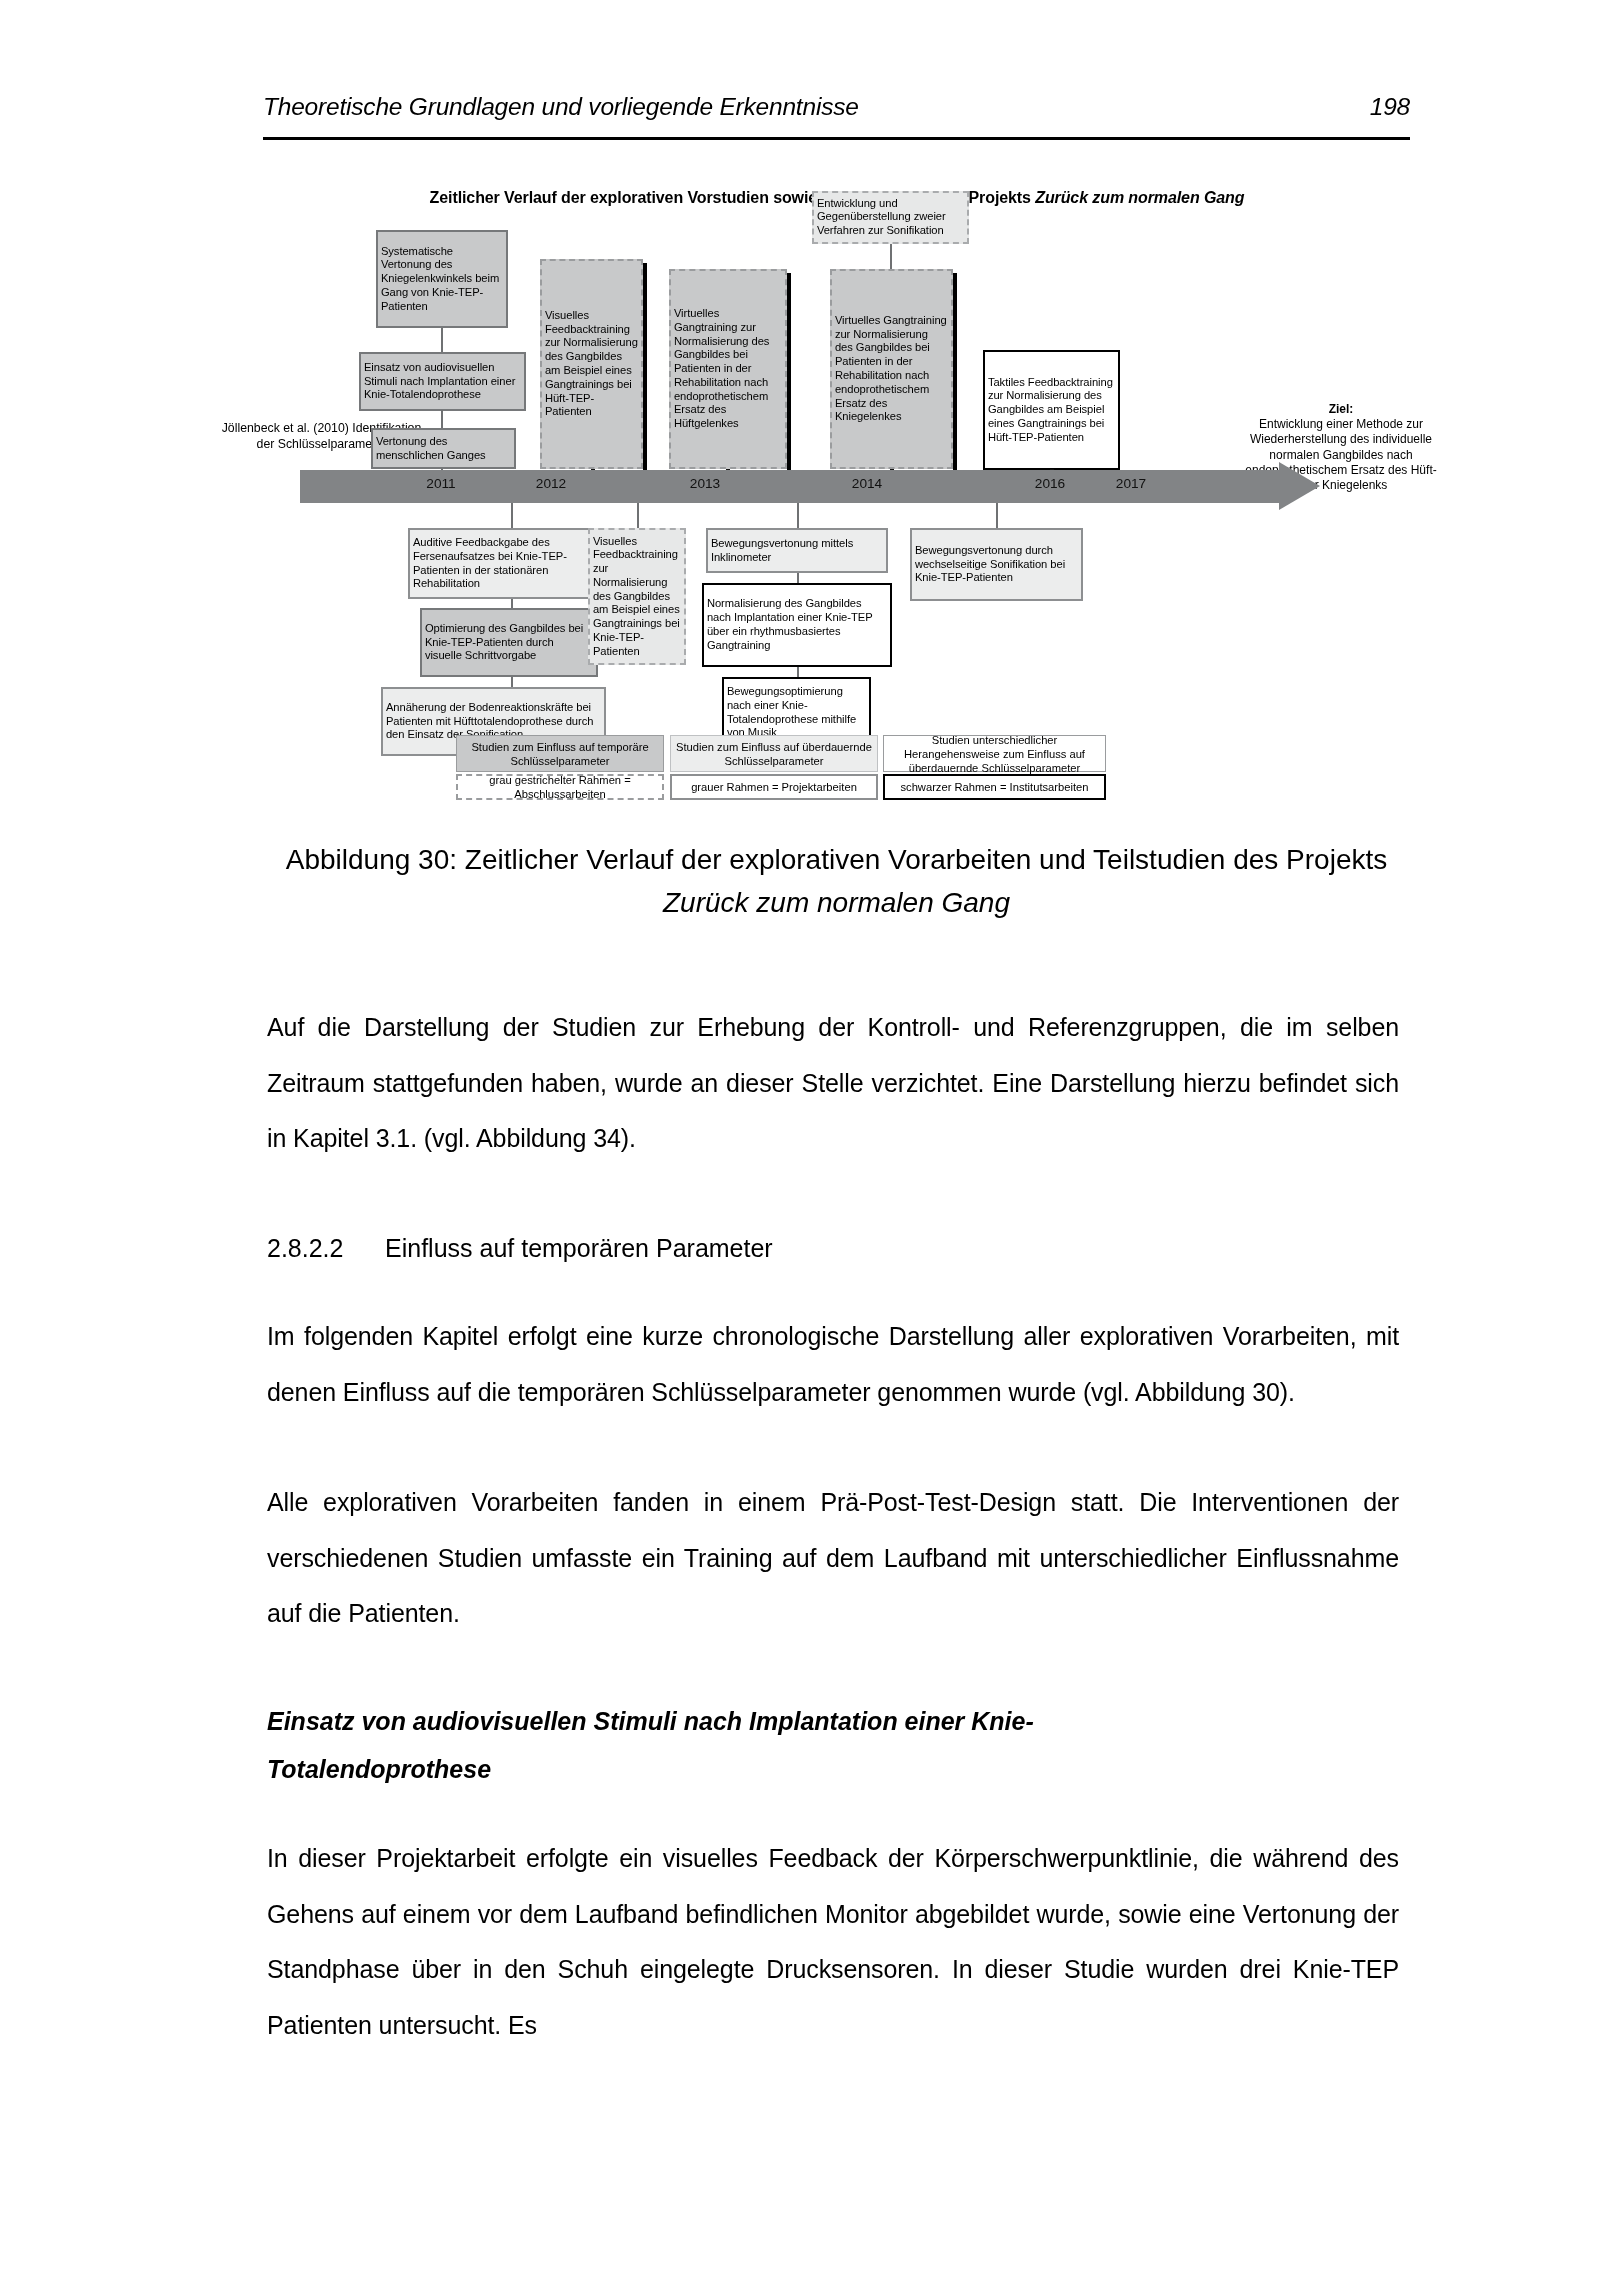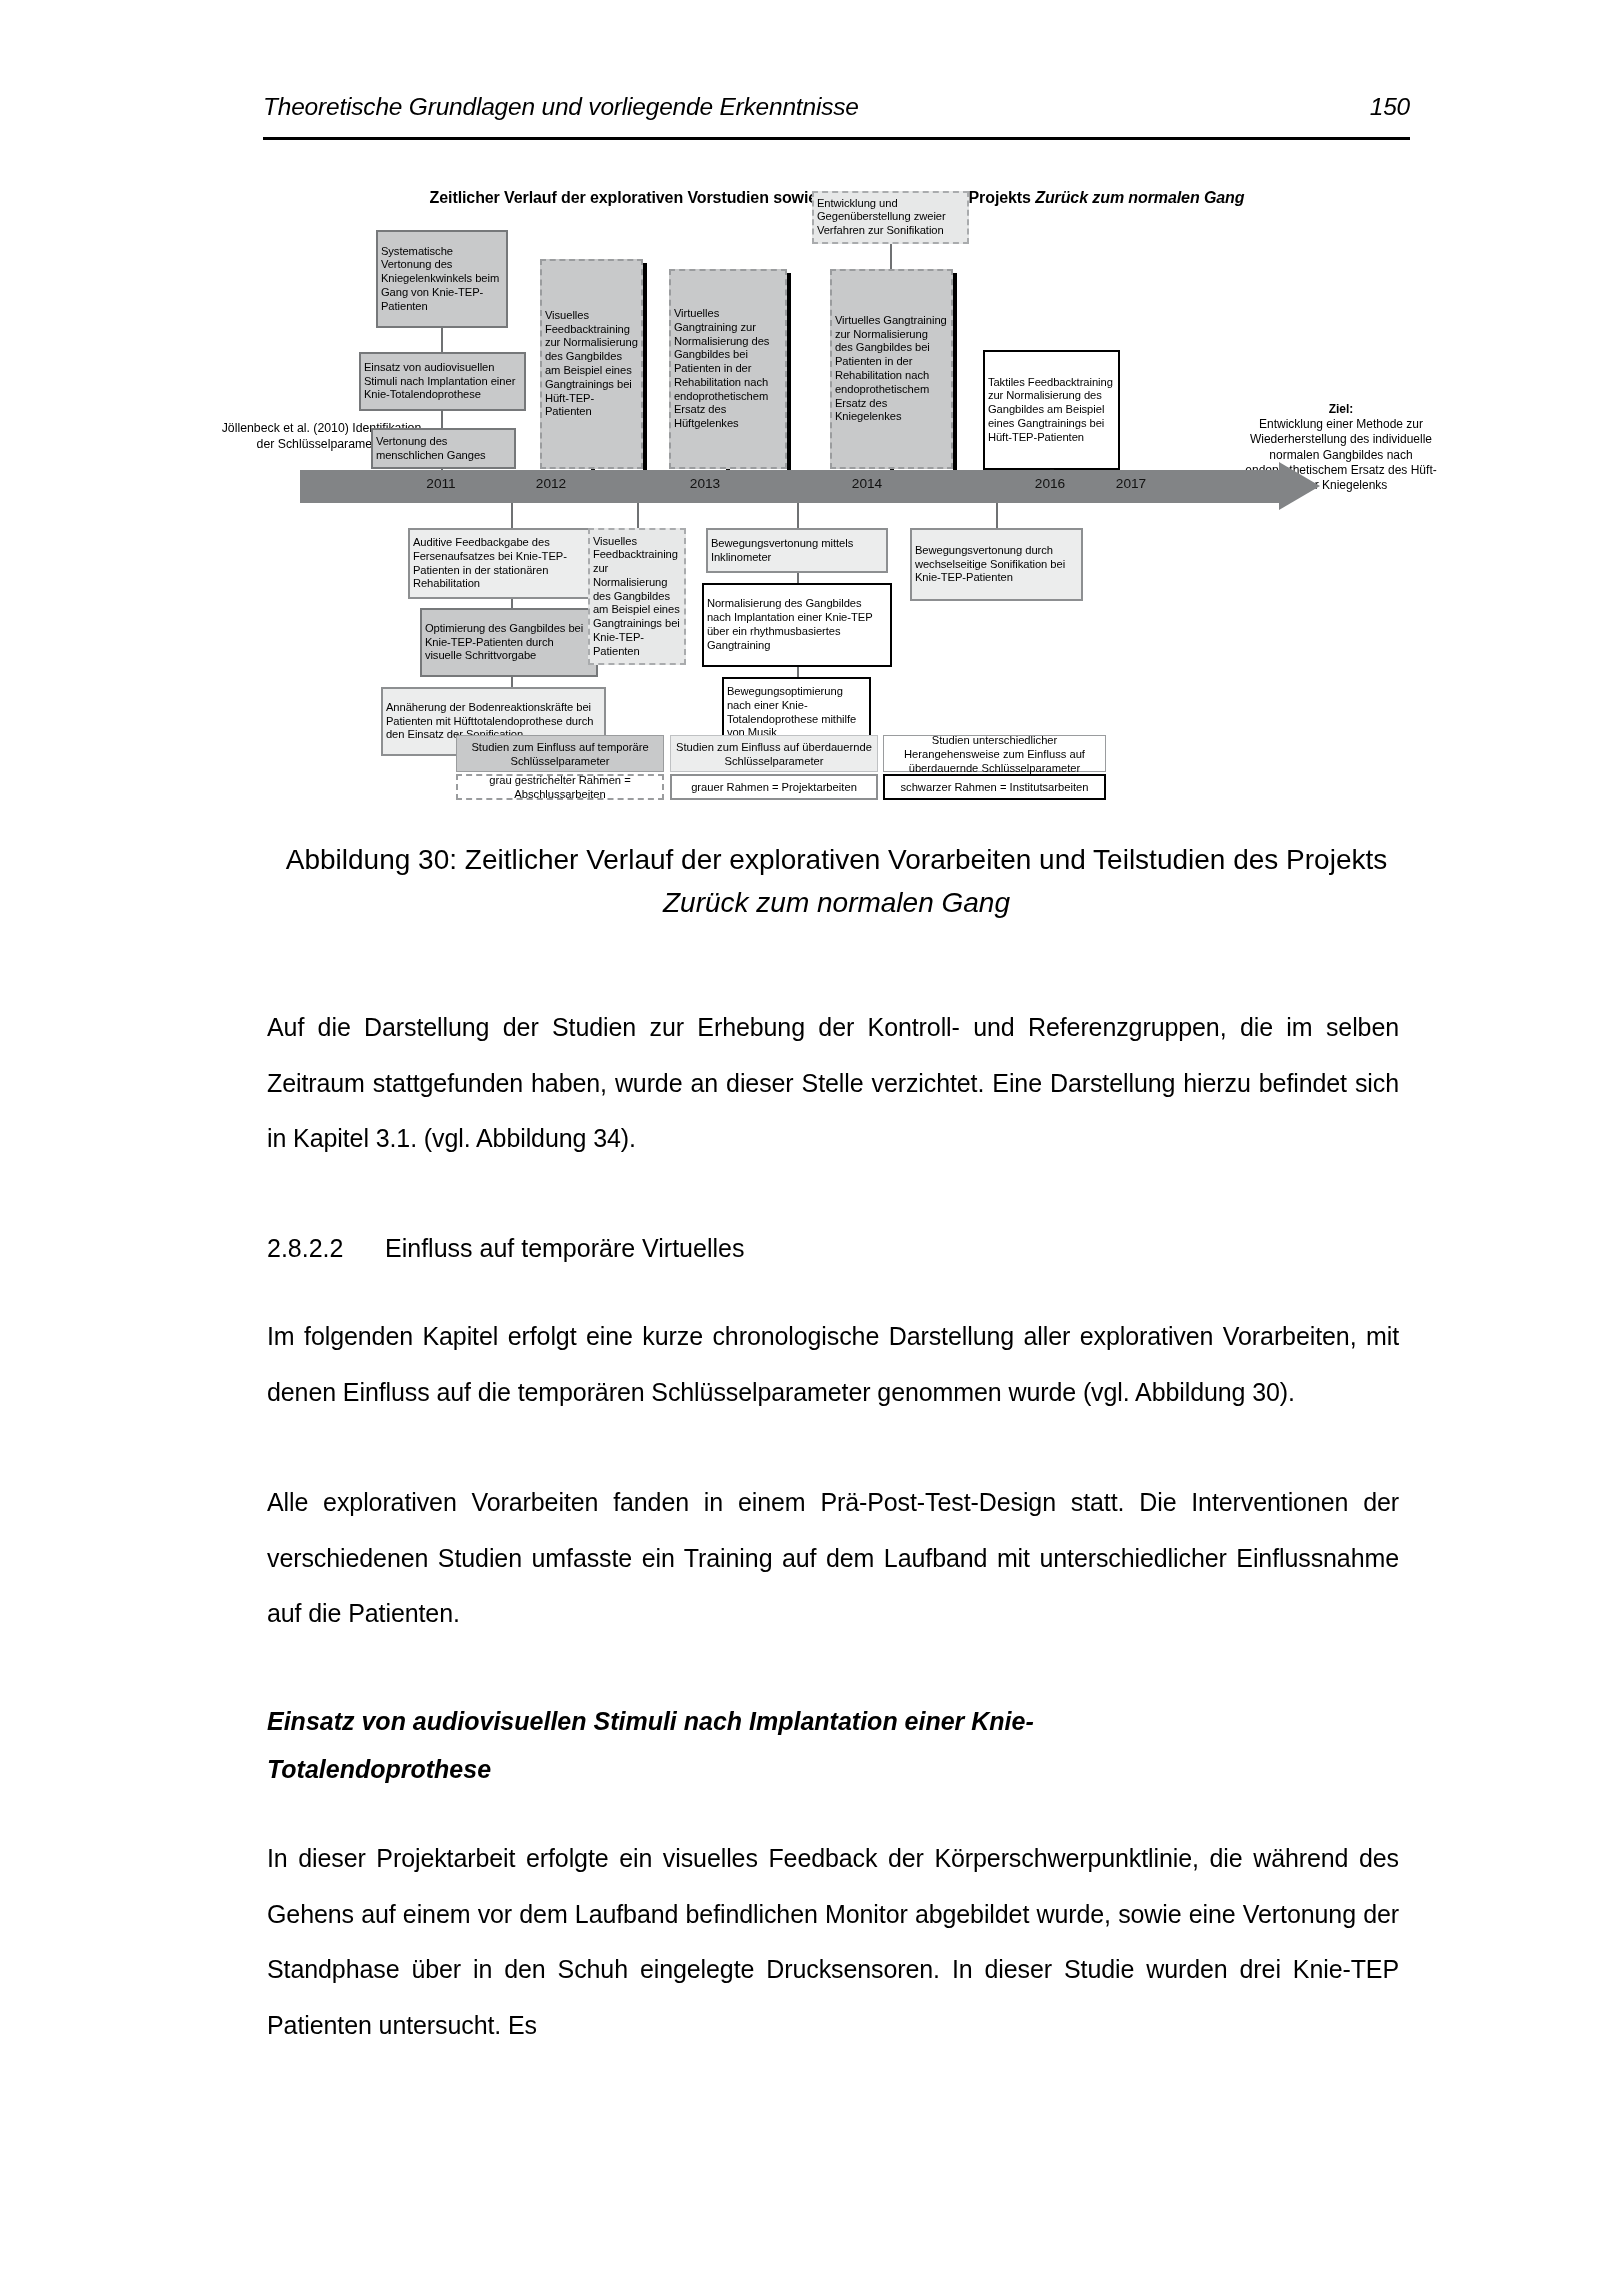--- a/index.html
+++ b/index.html
@@ -261,21 +261,21 @@
   }
   h4.sub .l2 { display: block; text-align: left; }
 </style>
 </head>
 <body>
 
 <div class="page">
 
   <div class="header">
     <span>Theoretische Grundlagen und vorliegende Erkenntnisse</span>
-    <span>150</span>
+    <span>198</span>
   </div>
   <div class="header-rule"></div>
 
   <div class="figure">
 
     <div class="fig-title">
       <span>Zeitlicher Verlauf der explorativen Vorstudien sowie der Teilstudien des Projekts </span><i>Zurück zum normalen Gang</i>
     </div>
 
     <div class="diagram">
@@ -368,21 +368,21 @@
     <div><i>Zurück zum normalen Gang</i></div>
   </div>
 
   <div class="body">
 
     <p class="para">Auf die Darstellung der Studien zur Erhebung der Kontroll- und Referenzgruppen, die im selben Zeitraum stattgefunden haben, wurde an dieser Stelle verzichtet. Eine Darstellung hierzu befindet sich in Kapitel 3.1. (vgl. Abbildung 34).</p>
 
     <div class="spacer-2"></div>
 
     <h3 class="sec">
-      <span class="num">2.8.2.2</span><span>Einfluss auf temporäre Virtuelles</span>
+      <span class="num">2.8.2.2</span><span>Einfluss auf temporären Parameter</span>
     </h3>
 
     <div class="spacer-1"></div>
 
     <p class="para">Im folgenden Kapitel erfolgt eine kurze chronologische Darstellung aller explorativen Vorarbeiten, mit denen Einfluss auf die temporären Schlüsselparameter genommen wurde (vgl. Abbildung 30).</p>
 
     <div class="spacer-2"></div>
 
     <p class="para">Alle explorativen Vorarbeiten fanden in einem Prä-Post-Test-Design statt. Die Interventionen der verschiedenen Studien umfasste ein Training auf dem Laufband mit unterschiedlicher Einflussnahme auf die Patienten.</p>
 

